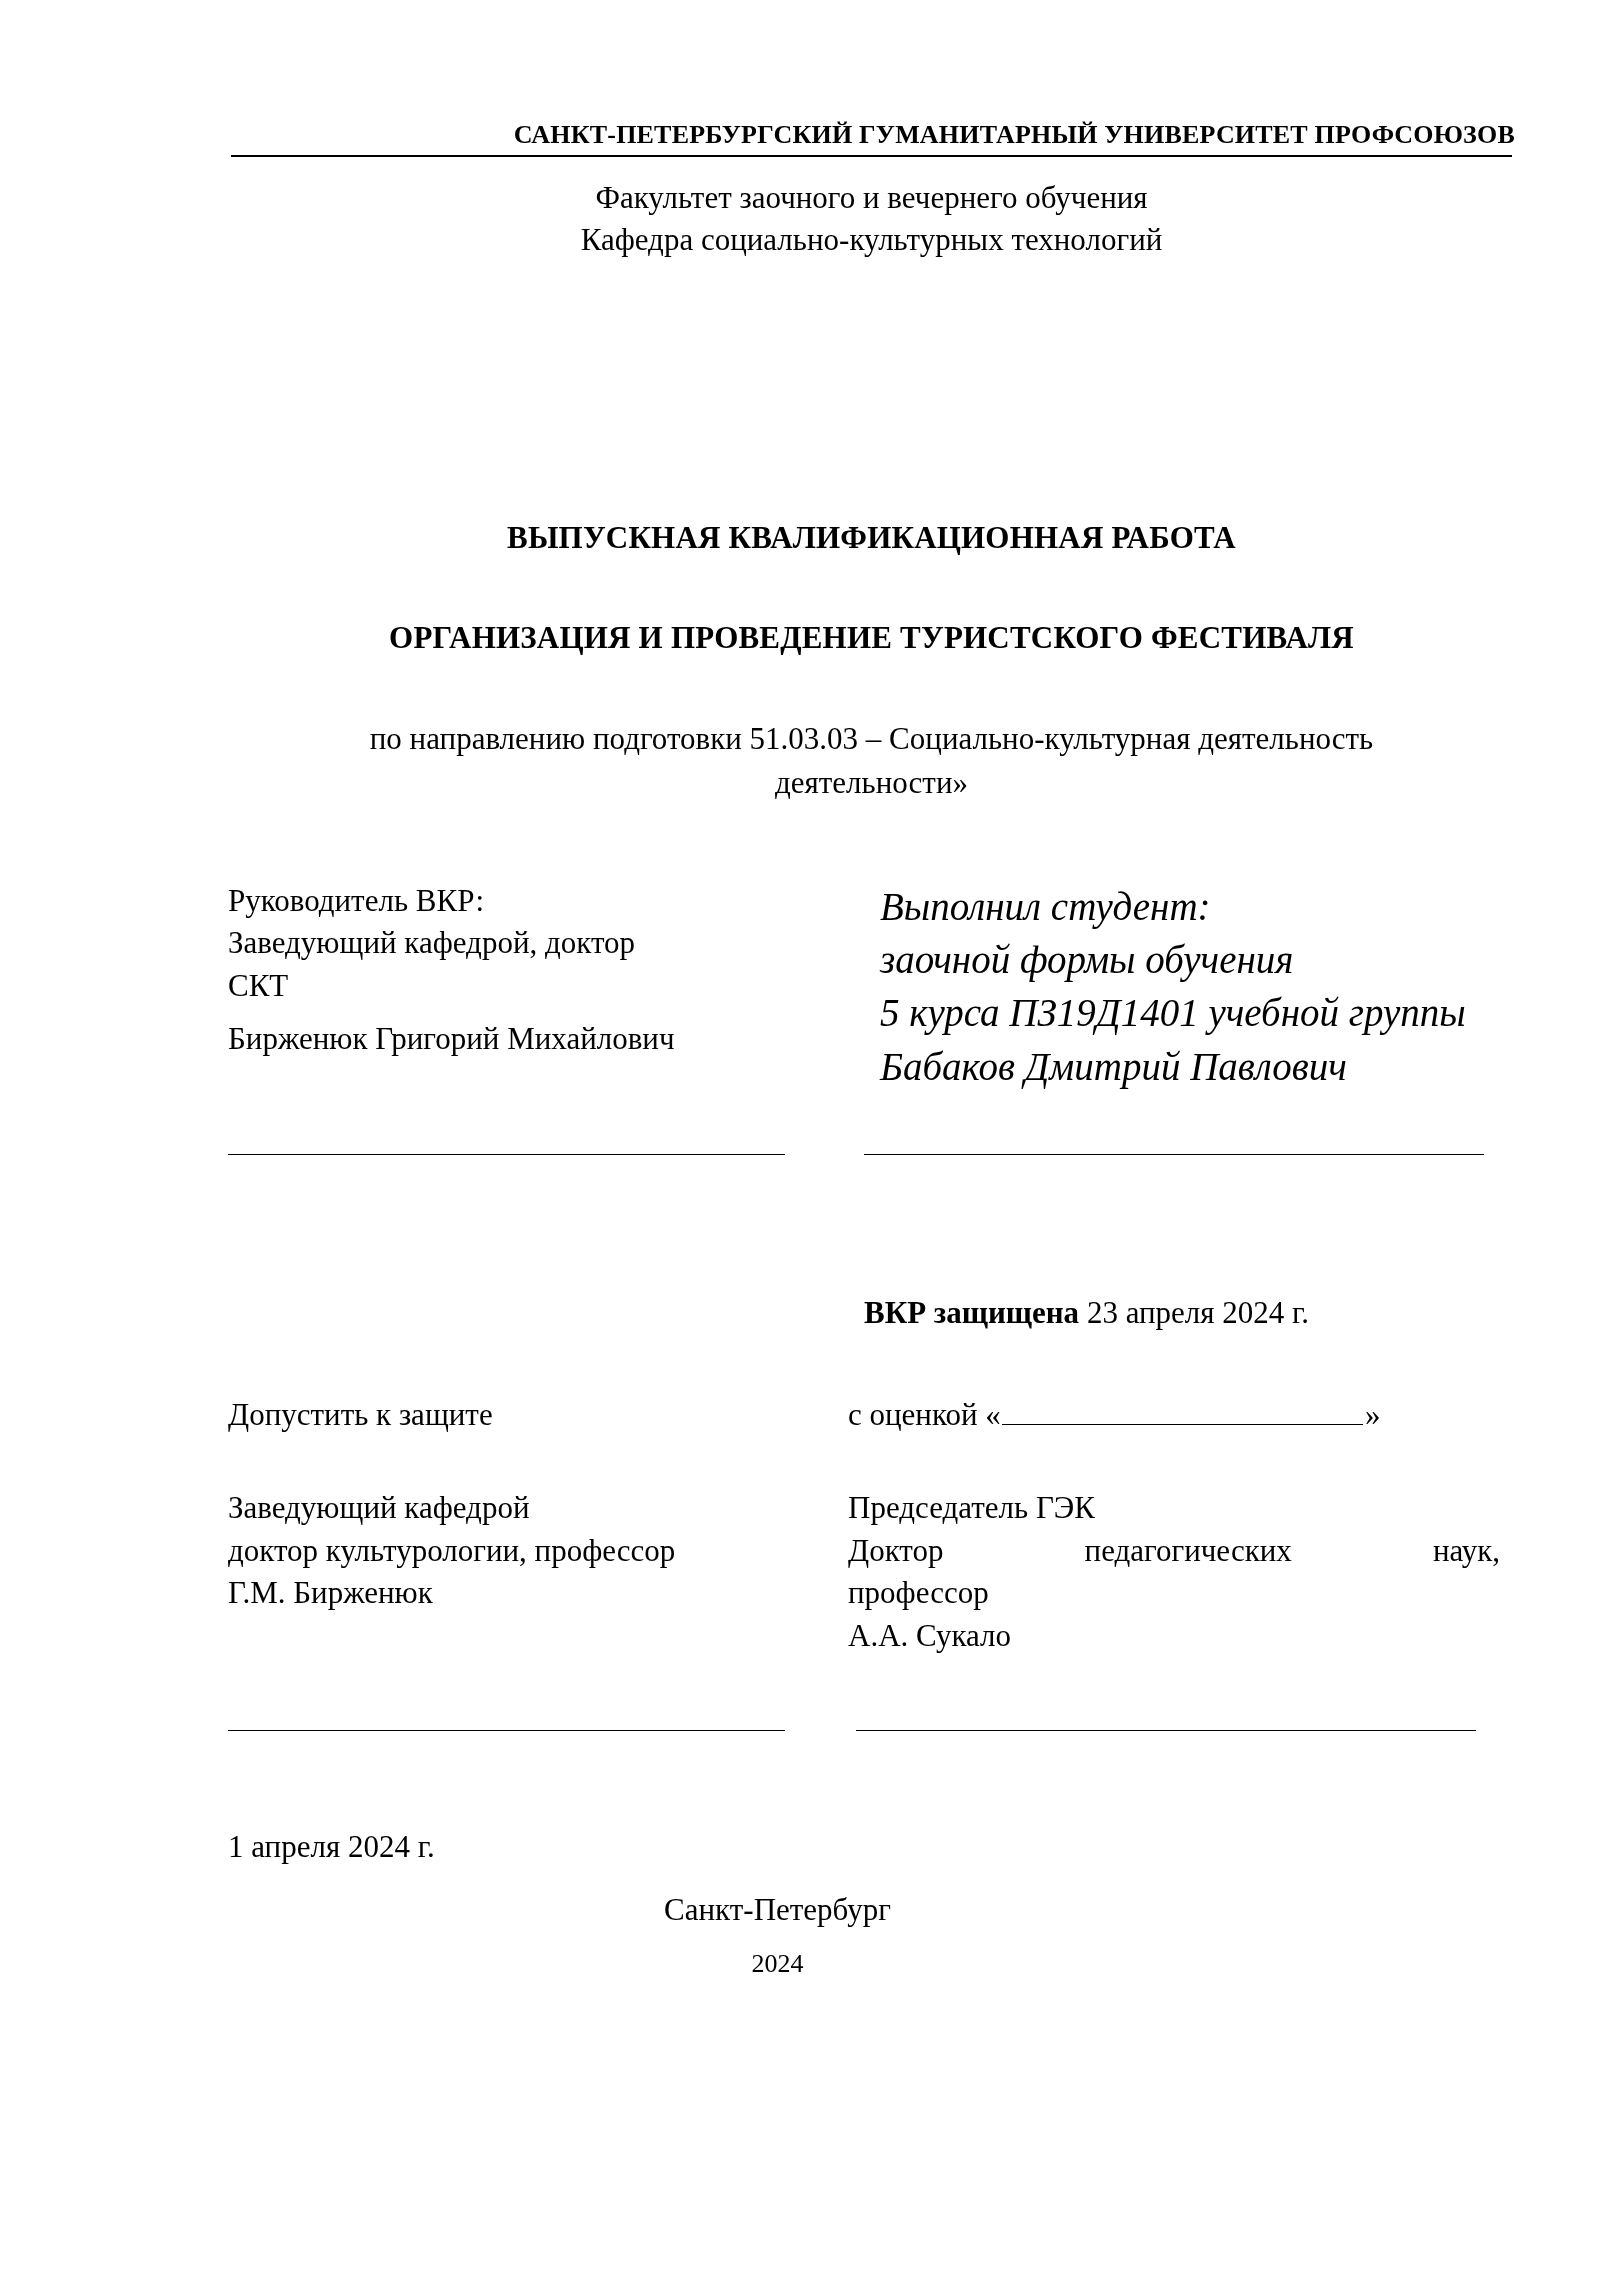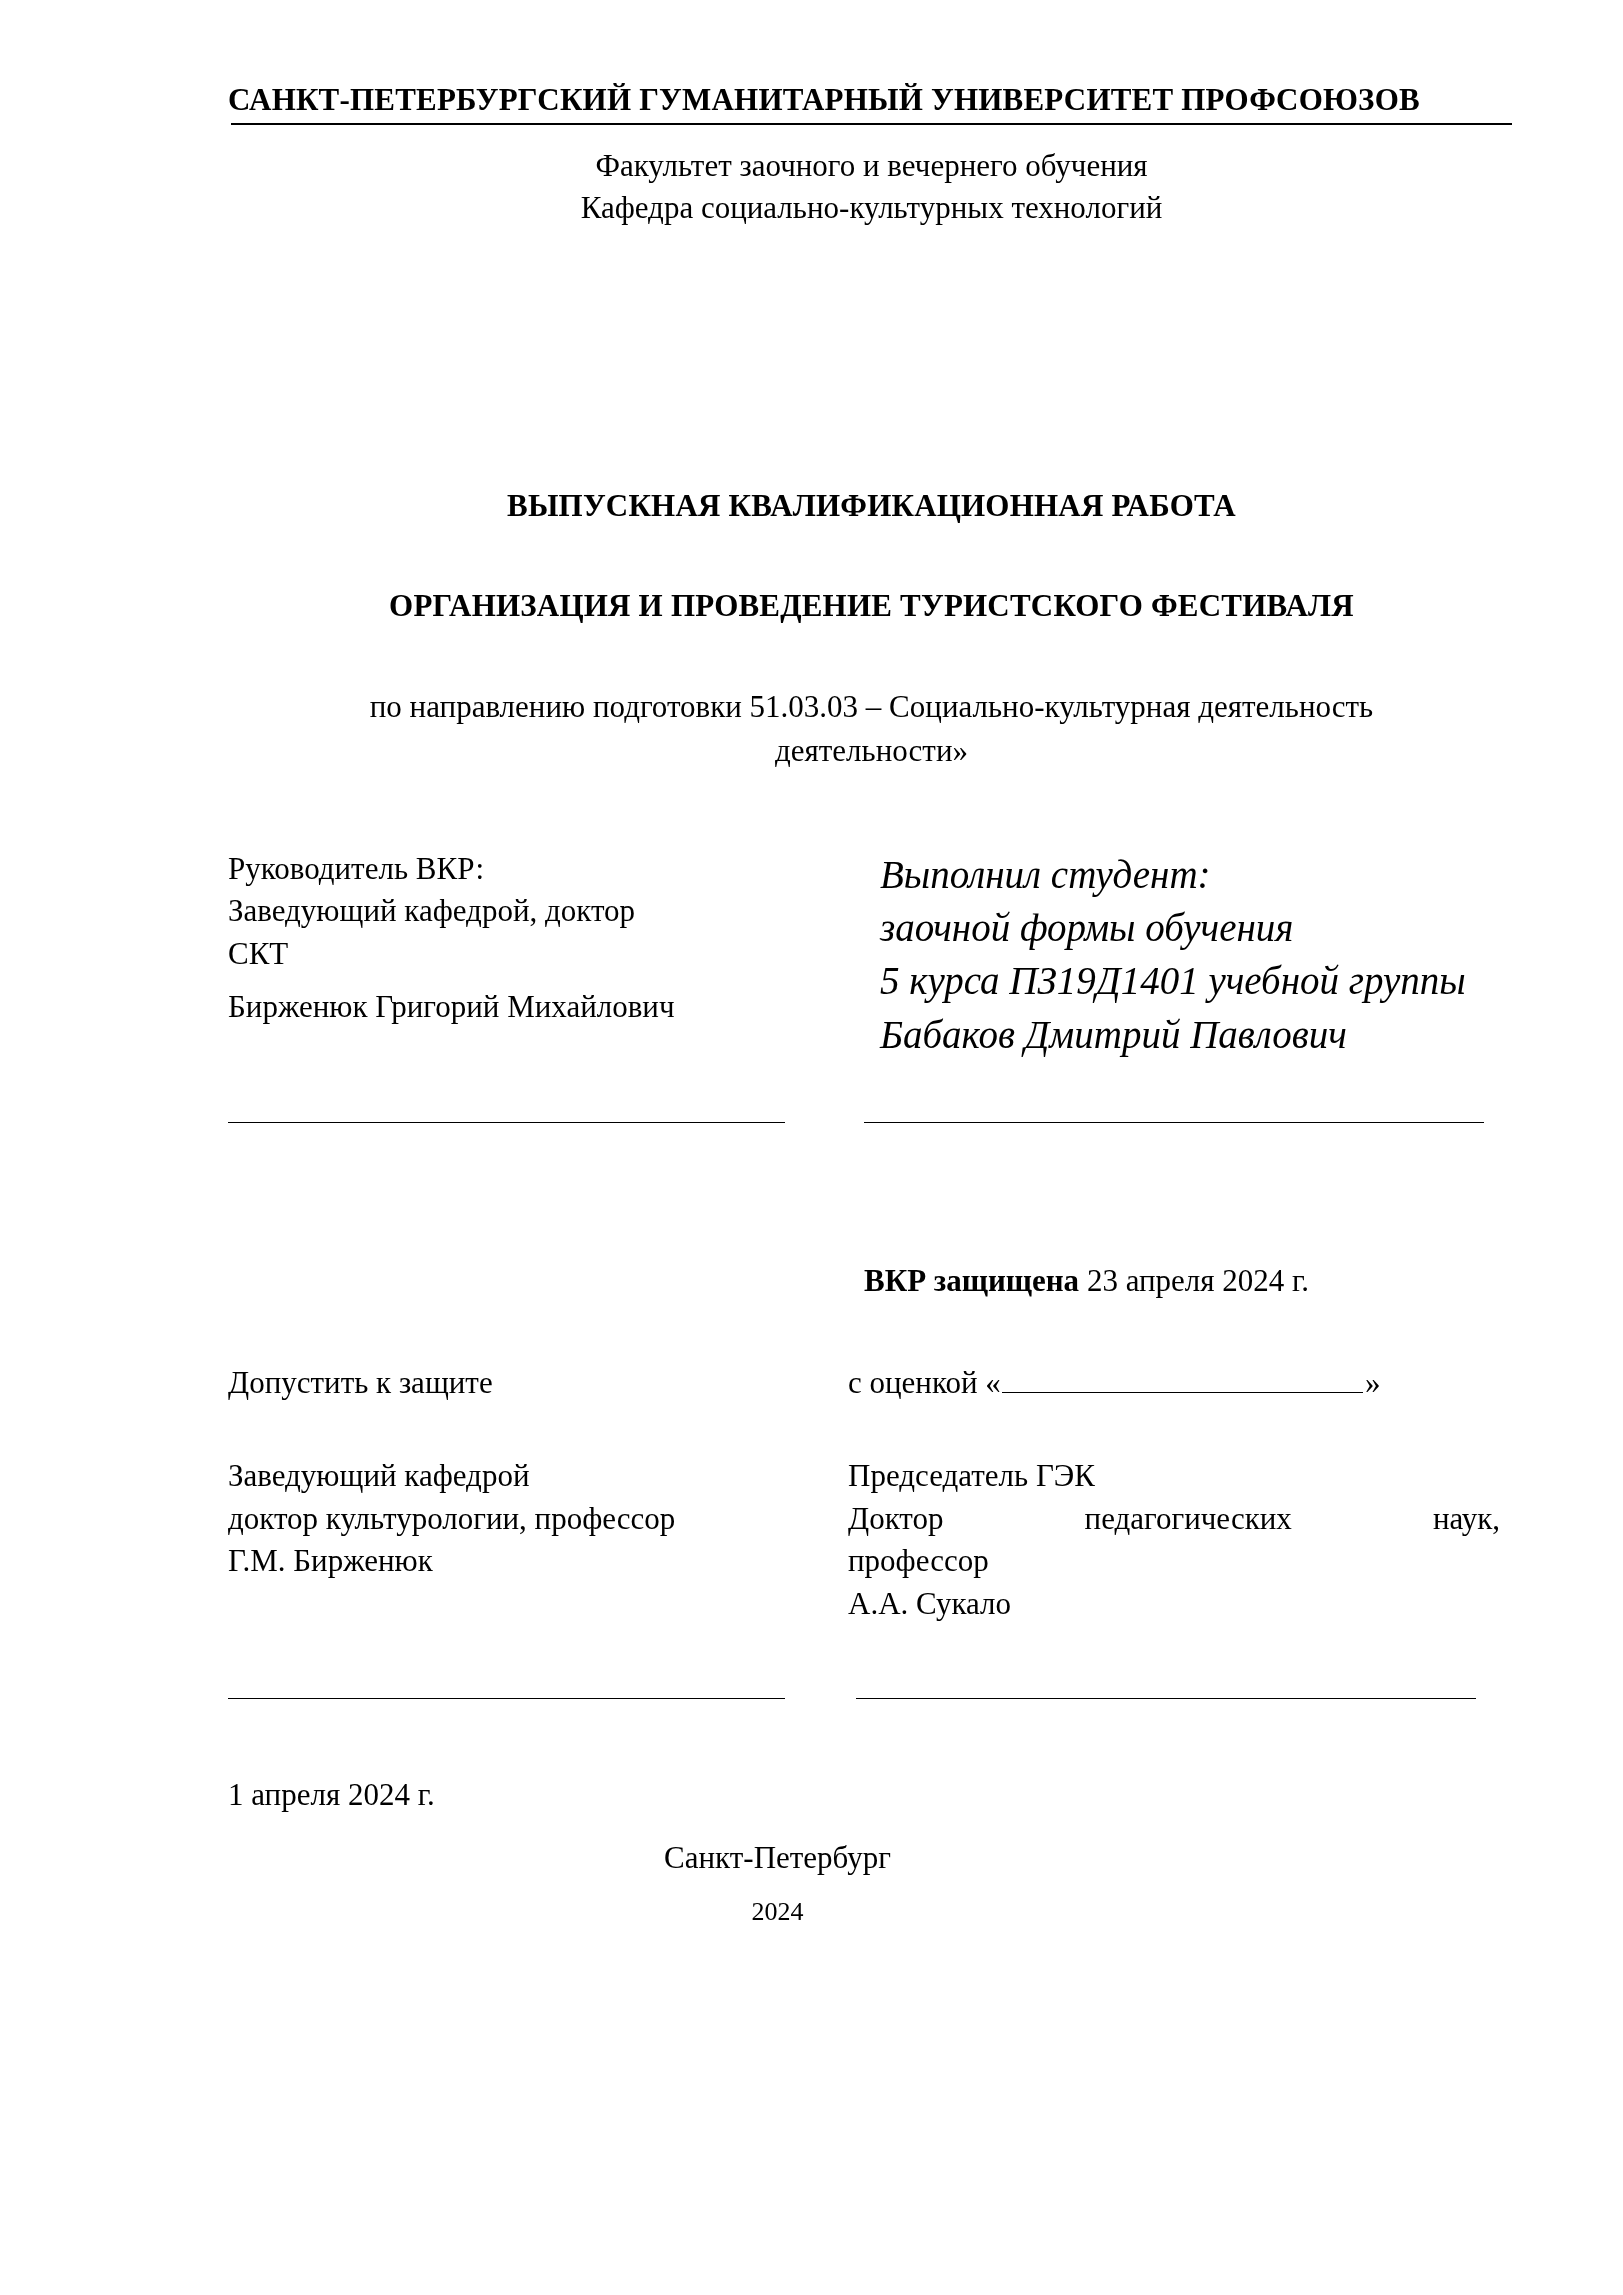--- a/index.html
+++ b/index.html
@@ -25,24 +25,24 @@
   }
   .content {
     position: absolute;
     left: 228px;
     top: 0;
     width: 1287px;
   }
 
   
   .university {
-    margin-top: 82px;
-    text-align: left;
+    margin-top: 120px;
+    text-align: right;
     font-weight: bold;
-    font-size: 31px;
+    font-size: 26px;
     letter-spacing: 0.2px;
     white-space: nowrap;
   }
   .rule {
     margin: 4.7px auto 0 auto;
     width: 1281px;
     height: 2.4px;
     background: #000;
   }
   .faculty {
@@ -190,21 +190,21 @@
 
   .sign-lines2 {
     position: relative;
     height: 55px;
     margin-top: 47px;
   }
   .sig-c { left: 0; width: 557px; }
   .sig-d { left: 628px; width: 620px; }
 
   .date-line {
-    margin-top: 24px;
+    margin-top: 44px;
     font-size: 31px;
   }
   .city {
     margin-top: 27px;
     text-align: center;
     font-size: 31px;
     padding-right: 188px;
   }
   .year {
     margin-top: 20.4px;

